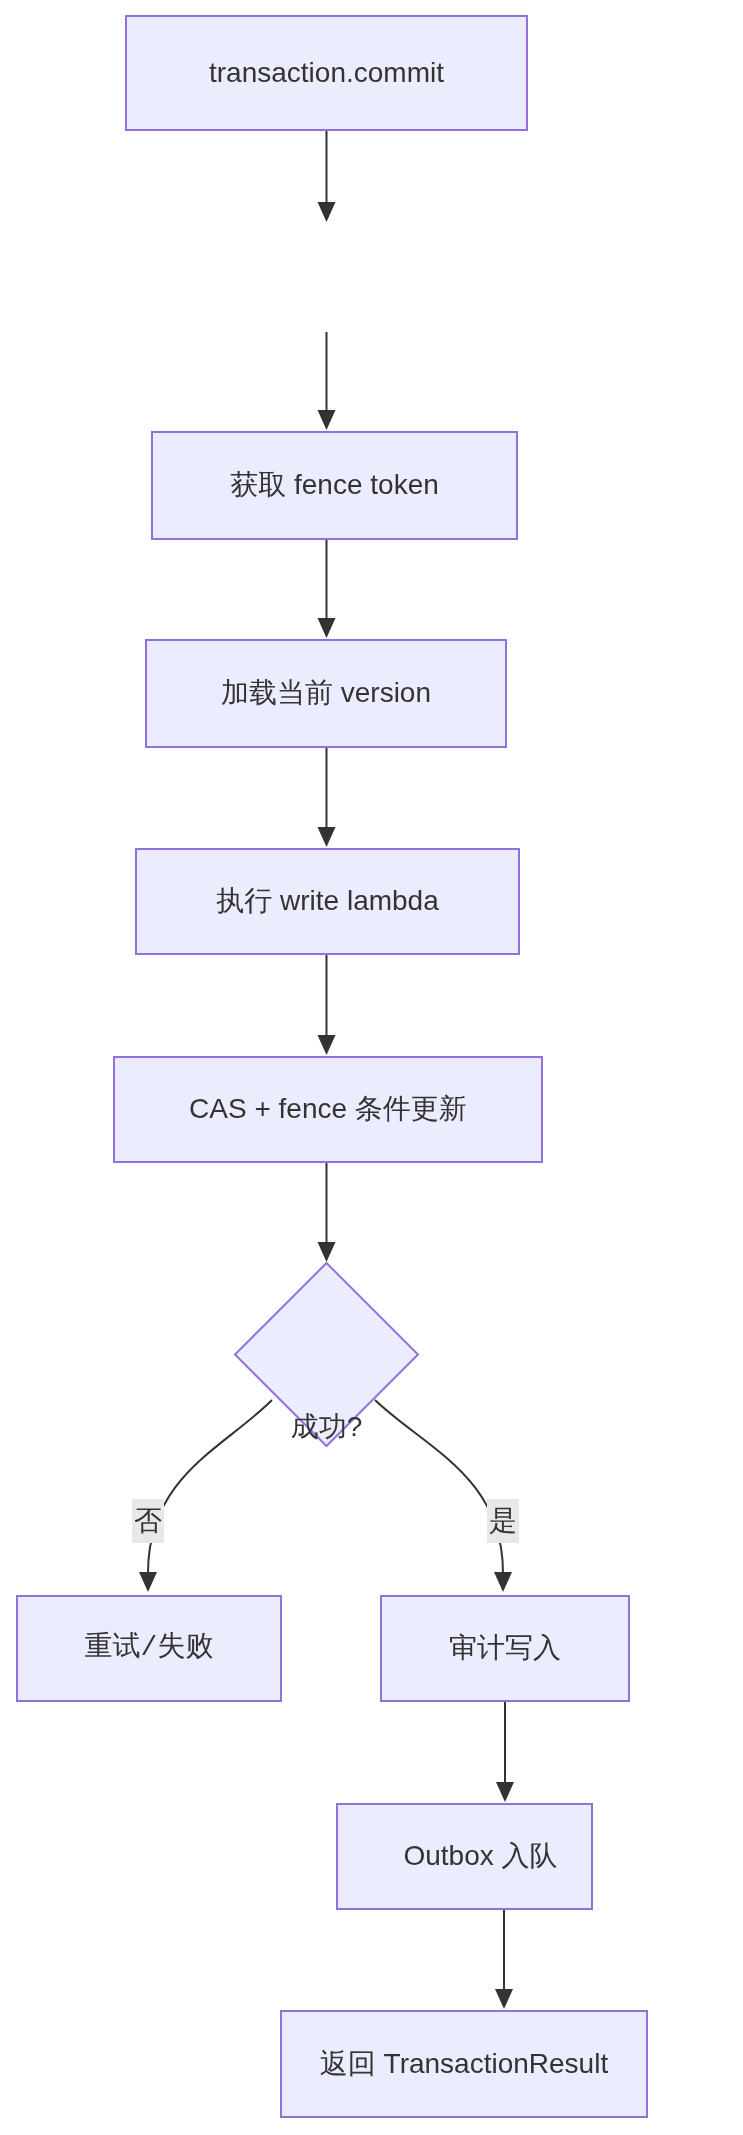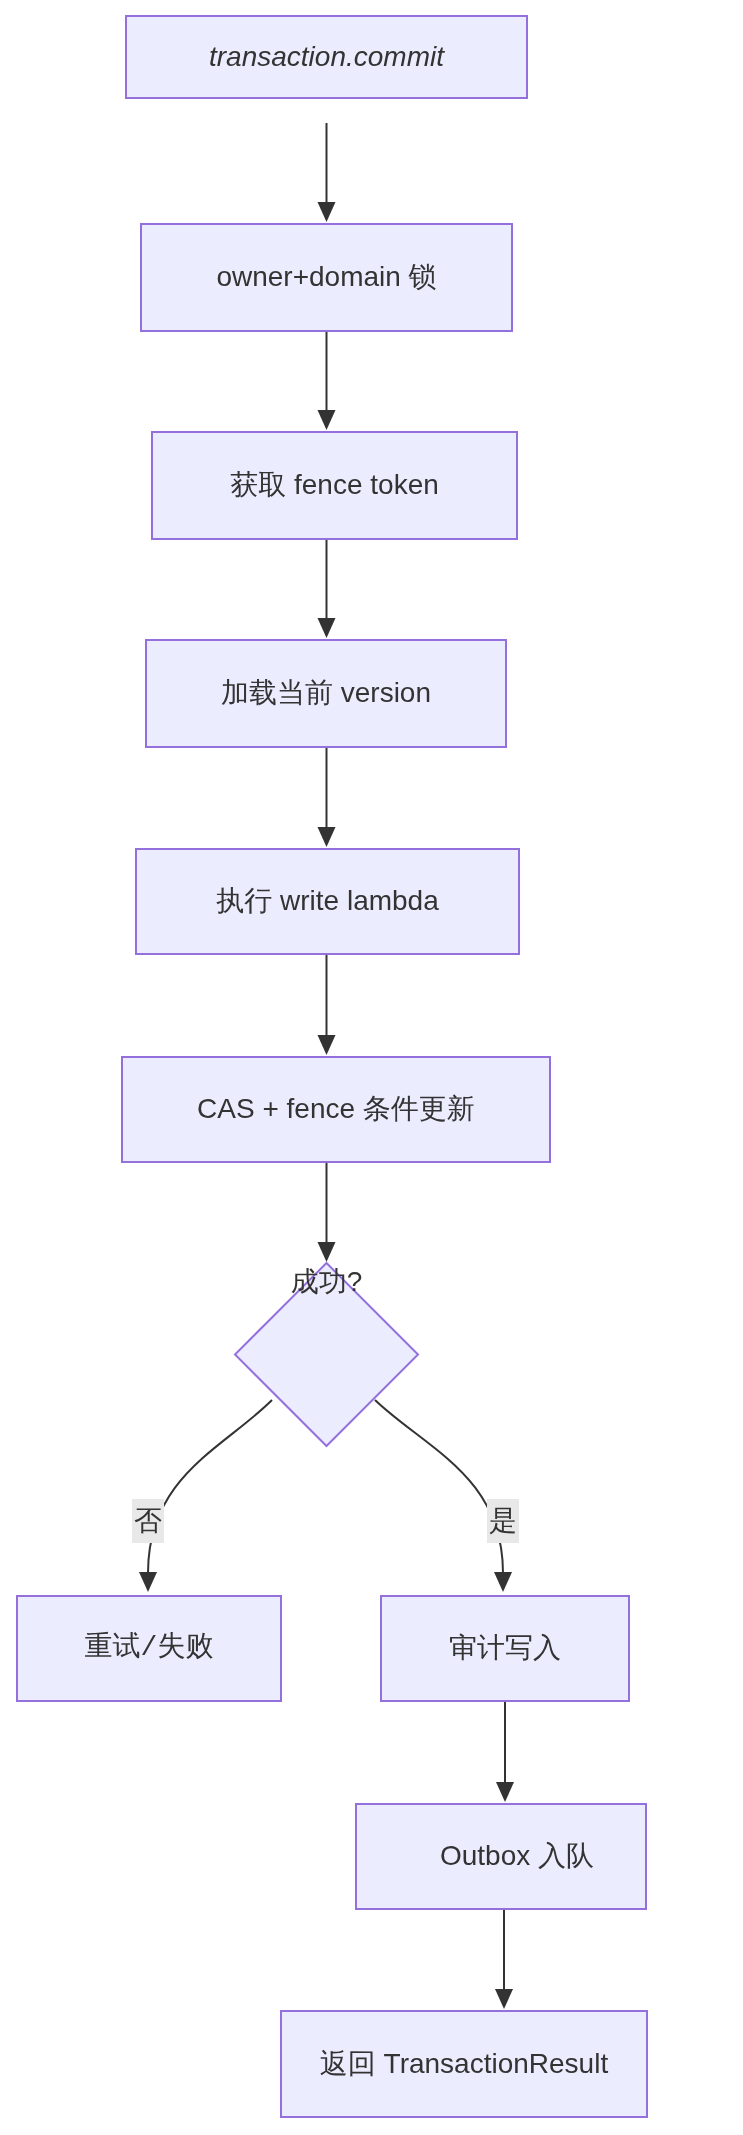--- a/index.html
+++ b/index.html
@@ -12,21 +12,21 @@
   .arrow-head { fill:#333333; stroke:none; }
   .diamond-shape { fill:#ECECFF; stroke:#9370DB; stroke-width:2; }
   .node {
     position:absolute; box-sizing:border-box;
     background:#ECECFF; border:2px solid #9370DB;
     display:flex; align-items:center; justify-content:center;
     font-size:28px; line-height:1.3; color:#333333; text-align:center;
     white-space:nowrap;
   }
   .diamond-label {
-    position:absolute; display:flex; align-items:flex-start; justify-content:center;
+    position:absolute; display:flex; align-items:flex-end; justify-content:center;
     font-size:28px; color:#333333; text-align:center;
   }
   .edge-label {
     position:absolute; transform:translate(-50%,-50%);
     background:#e8e8e8; color:#333333; font-size:28px; line-height:1;
     padding:8px 2px; white-space:nowrap;
   }
 </style>
 </head>
 <body>
@@ -81,60 +81,57 @@
       <path class="edge-line" d="M505,1702 L505,1783"></path>
       <path class="arrow-head" d="M505,1802 L496,1782 L514,1782 Z"></path>
     </g>
 
     <g>
       <path class="edge-line" d="M504,1910 L504,1990"></path>
       <path class="arrow-head" d="M504,2009 L495,1989 L513,1989 Z"></path>
     </g>
   </svg>
 
-  <div class="node" style="left:125px; top:15px; width:403px; height:84px;font-style:italic;">
+  <div class="node" style="left:125px; top:15px; width:403px; height:116px;">
     <span>transaction.commit</span>
   </div>
 
-  <div class="node" style="left:140px; top:223px; width:373px; height:109px;">
-    <span>owner+domain 锁</span>
-  </div>
 
   <div class="node" style="left:143px; top:431px; width:367px; height:109px;margin-left:8px;">
     <span>获取 fence token</span>
   </div>
 
   <div class="node" style="left:145px; top:639px; width:362px; height:109px;">
     <span>加载当前 version</span>
   </div>
 
   <div class="node" style="left:135px; top:848px; width:385px; height:107px;">
     <span>执行 write lambda</span>
   </div>
 
-  <div class="node" style="left:113px; top:1056px; width:430px; height:107px;margin-left:8px;">
+  <div class="node" style="left:113px; top:1056px; width:430px; height:107px;">
     <span>CAS + fence 条件更新</span>
   </div>
 
   <div class="diamond-label" style="left:235px; top:1263px; width:183px; height:183px;">
     <span>成功?</span>
   </div>
 
   <div class="edge-label" style="left:148px; top:1521px;">否</div>
   <div class="edge-label" style="left:503px; top:1521px;">是</div>
 
   <div class="node" style="left:16px; top:1595px; width:266px; height:107px;font-family:Liberation Mono, monospace;">
     <span>重试/失败</span>
   </div>
 
   <div class="node" style="left:380px; top:1595px; width:250px; height:107px;">
     <span>审计写入</span>
   </div>
 
-  <div class="node" style="left:355px; top:1803px; width:292px; height:107px;padding-left:32px;">
+  <div class="node" style="left:336px; top:1803px; width:257px; height:107px;padding-left:32px;">
     <span>Outbox 入队</span>
   </div>
 
   <div class="node" style="left:280px; top:2010px; width:368px; height:108px;">
     <span>返回 TransactionResult</span>
   </div>
 
 </div>
 
 </body></html>

